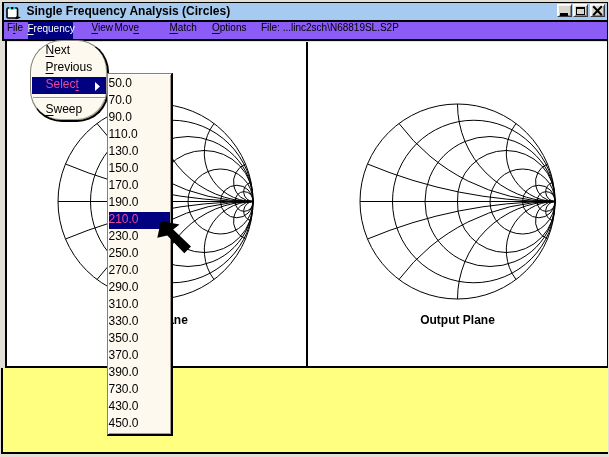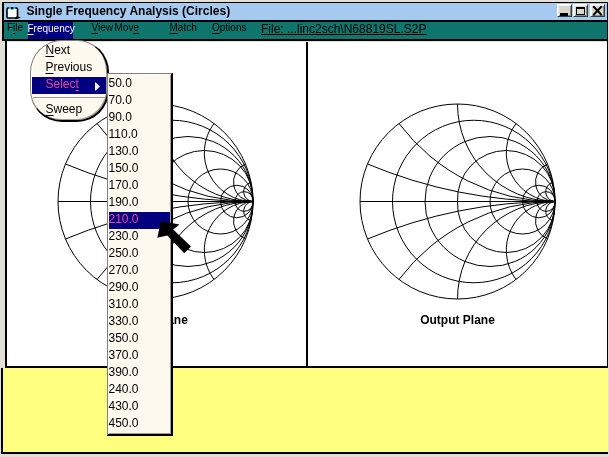--- a/index.html
+++ b/index.html
@@ -6,21 +6,21 @@
 body { position:relative; background:#e2dfd7; font-family:"Liberation Sans", sans-serif; overflow:hidden; }
 .abs { position:absolute; }
 .black { background:#000; }
 
 
 #titlebar { left:3.5px; top:3px; width:603px; height:17px; background:#a6caf0; }
 #title-text { position:absolute; left:23px; top:1px; font-size:12px; font-weight:bold; color:#000; white-space:nowrap; }
 .tbtn { position:absolute; top:1px; width:15px; height:13px; background:#d9d6ce; border:1px solid; border-color:#ffffff #3a3a3a #3a3a3a #ffffff; box-shadow: inset 1px 1px 0 #f4f2ec, inset -1px -1px 0 #8a8880; }
 
 
-#menubar { left:3.5px; top:21.5px; width:603px; height:19px; background:#0f766e; border-bottom:2px solid #000; font-size:10px; color:#000; }
+#menubar { left:3.5px; top:21.5px; width:603px; height:19px; background:#8b5cf6; border-bottom:2px solid #000; font-size:10px; color:#000; }
 .mitem { position:absolute; top:0.5px; white-space:nowrap; }
 #freq-hl { position:absolute; left:24px; top:0; width:45px; height:17px; background:#000080; color:#fff; text-align:left; padding-top:1px; }
 u { text-decoration:underline; text-underline-offset:1.5px; }
 
 
 #client-white { left:6.5px; top:41.5px; width:600px; height:324px; background:#fff; }
 #client-yellow { left:2.5px; top:367.5px; width:605.5px; height:84.5px; background:#ffff80; }
 
 
 .menu { position:absolute; background:#fdf9ee; border-style:solid; border-width:1px 2px 2px 1px; border-color:#858073 #000 #000 #858073; box-shadow: inset 1px 1px 0 #ffffff, inset -1px -1px 0 #a29d8e; padding:2px 1px 1px 1px; font-size:12px; color:#000; }
@@ -62,21 +62,21 @@
   </div>
 </div>
 
 <div id="menubar" class="abs">
   <div class="mitem" style="left:3.5px;">F<u>i</u>le</div>
   <div id="freq-hl"><u>F</u>requency</div>
   <div class="mitem" style="left:88px;"><u>V</u>iew</div>
   <div class="mitem" style="left:111px;">Mov<u>e</u></div>
   <div class="mitem" style="left:166px;"><u>M</u>atch</div>
   <div class="mitem" style="left:208.5px;"><u>O</u>ptions</div>
-  <div class="mitem" style="left:257.5px; font-size:12px;text-decoration:underline;">File: ...linc2sch\N68819SL.S2P</div>
+  <div class="mitem" style="left:257.5px; font-size:10px;">File: ...linc2sch\N68819SL.S2P</div>
 </div>
 
 <div id="client-white" class="abs"></div>
 <div id="client-yellow" class="abs"></div>
 
 <svg class="abs" style="left:0; top:0;" width="609" height="457" viewBox="0 0 609 457">
   <path d="M 58.0 201.5 a 97.5 97.5 0 1 0 195.0 0 a 97.5 97.5 0 1 0 -195.0 0 M 58.0 201.5 L 253.0 201.5 M 90.5 201.5 a 81.2 81.2 0 1 0 162.5 0 a 81.2 81.2 0 1 0 -162.5 0 M 123.0 201.5 a 65.0 65.0 0 1 0 130.0 0 a 65.0 65.0 0 1 0 -130.0 0 M 155.5 201.5 a 48.8 48.8 0 1 0 97.5 0 a 48.8 48.8 0 1 0 -97.5 0 M 188.0 201.5 a 32.5 32.5 0 1 0 65.0 0 a 32.5 32.5 0 1 0 -65.0 0 M 220.5 201.5 a 16.2 16.2 0 1 0 32.5 0 a 16.2 16.2 0 1 0 -32.5 0 M 235.3 201.5 a 8.9 8.9 0 1 0 17.7 0 a 8.9 8.9 0 1 0 -17.7 0 M 253.0 201.5 A 487.5 487.5 0 0 1 65.5 164.0 M 253.0 201.5 A 487.5 487.5 0 0 0 65.5 239.0 M 253.0 201.5 A 195.0 195.0 0 0 1 97.0 123.5 M 253.0 201.5 A 195.0 195.0 0 0 0 97.0 279.5 M 253.0 201.5 A 97.5 97.5 0 0 1 155.5 104.0 M 253.0 201.5 A 97.5 97.5 0 0 0 155.5 299.0 M 253.0 201.5 A 48.8 48.8 0 0 1 214.0 123.5 M 253.0 201.5 A 48.8 48.8 0 0 0 214.0 279.5 M 253.0 201.5 A 19.5 19.5 0 0 1 245.5 164.0 M 253.0 201.5 A 19.5 19.5 0 0 0 245.5 239.0 M 253.0 201.5 A 9.8 9.8 0 0 1 251.1 182.2 M 253.0 201.5 A 9.8 9.8 0 0 0 251.1 220.8" fill="none" stroke="#000" stroke-width="1"></path>
   <path d="M 360.0 201.5 a 97.5 97.5 0 1 0 195.0 0 a 97.5 97.5 0 1 0 -195.0 0 M 360.0 201.5 L 555.0 201.5 M 392.5 201.5 a 81.2 81.2 0 1 0 162.5 0 a 81.2 81.2 0 1 0 -162.5 0 M 425.0 201.5 a 65.0 65.0 0 1 0 130.0 0 a 65.0 65.0 0 1 0 -130.0 0 M 457.5 201.5 a 48.8 48.8 0 1 0 97.5 0 a 48.8 48.8 0 1 0 -97.5 0 M 490.0 201.5 a 32.5 32.5 0 1 0 65.0 0 a 32.5 32.5 0 1 0 -65.0 0 M 522.5 201.5 a 16.2 16.2 0 1 0 32.5 0 a 16.2 16.2 0 1 0 -32.5 0 M 537.3 201.5 a 8.9 8.9 0 1 0 17.7 0 a 8.9 8.9 0 1 0 -17.7 0 M 555.0 201.5 A 487.5 487.5 0 0 1 367.5 164.0 M 555.0 201.5 A 487.5 487.5 0 0 0 367.5 239.0 M 555.0 201.5 A 195.0 195.0 0 0 1 399.0 123.5 M 555.0 201.5 A 195.0 195.0 0 0 0 399.0 279.5 M 555.0 201.5 A 97.5 97.5 0 0 1 457.5 104.0 M 555.0 201.5 A 97.5 97.5 0 0 0 457.5 299.0 M 555.0 201.5 A 48.8 48.8 0 0 1 516.0 123.5 M 555.0 201.5 A 48.8 48.8 0 0 0 516.0 279.5 M 555.0 201.5 A 19.5 19.5 0 0 1 547.5 164.0 M 555.0 201.5 A 19.5 19.5 0 0 0 547.5 239.0 M 555.0 201.5 A 9.8 9.8 0 0 1 553.1 182.2 M 555.0 201.5 A 9.8 9.8 0 0 0 553.1 220.8" fill="none" stroke="#000" stroke-width="1"></path>
   <text x="155.5" y="324" font-family="Liberation Sans" font-size="12" font-weight="bold" text-anchor="middle">Input Plane</text>
   <text x="457.5" y="324" font-family="Liberation Sans" font-size="12" font-weight="bold" text-anchor="middle">Output Plane</text>
@@ -107,20 +107,20 @@
       <div class="row hl">210.0</div>
       <div class="row">230.0</div>
       <div class="row">250.0</div>
       <div class="row">270.0</div>
       <div class="row">290.0</div>
       <div class="row">310.0</div>
       <div class="row">330.0</div>
       <div class="row">350.0</div>
       <div class="row">370.0</div>
       <div class="row">390.0</div>
-      <div class="row">240.0</div>
+      <div class="row">730.0</div>
       <div class="row">430.0</div>
       <div class="row">450.0</div>
 </div>
 
 <svg class="abs" style="left:140px; top:210px;" width="70" height="60" viewBox="0 0 70 60">
   <polygon points="21,11 39.5,14.5 33.2,19.5 51,36.5 44.3,43.2 27.3,25.5 17.3,27.8" fill="#000"></polygon>
 </svg>
 
 </body></html>

